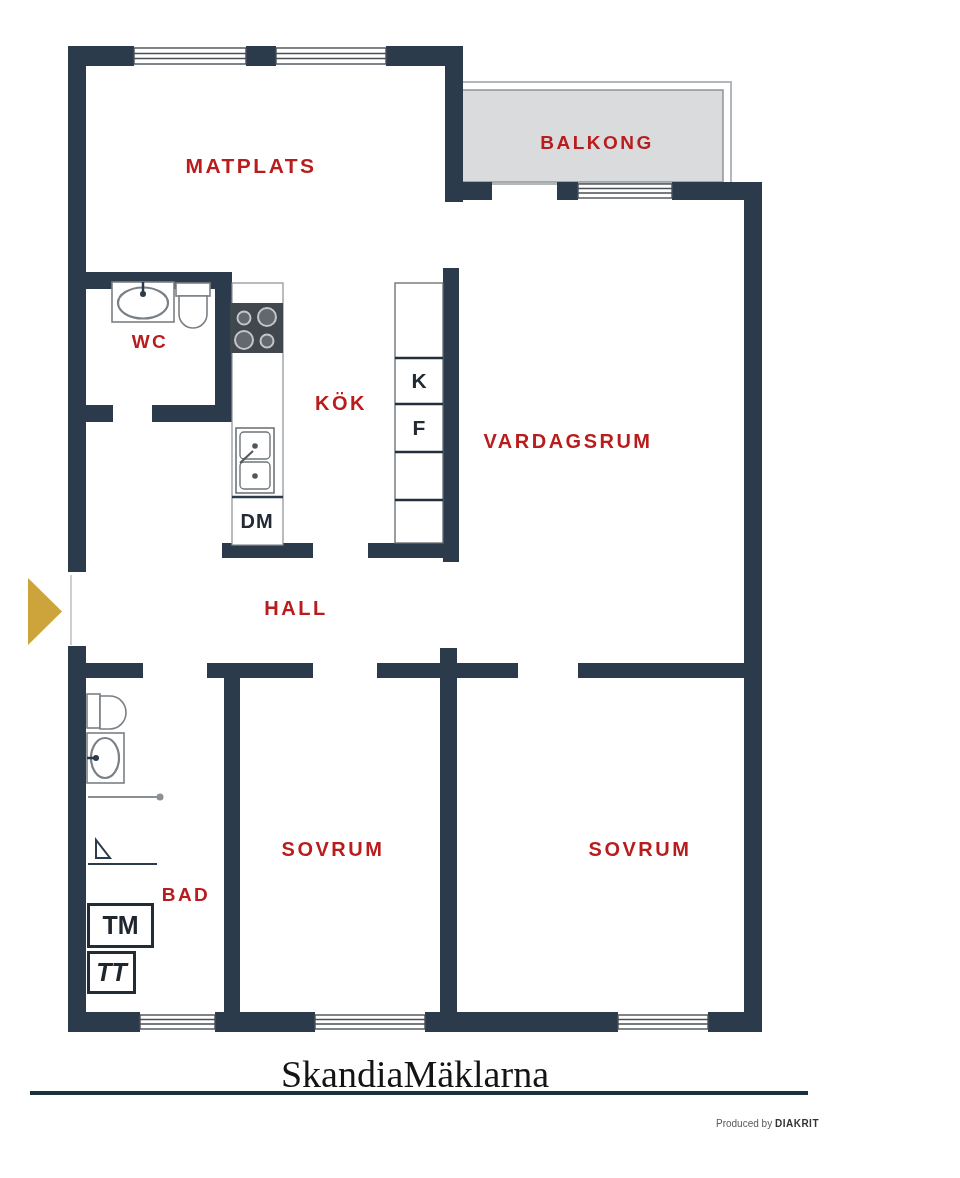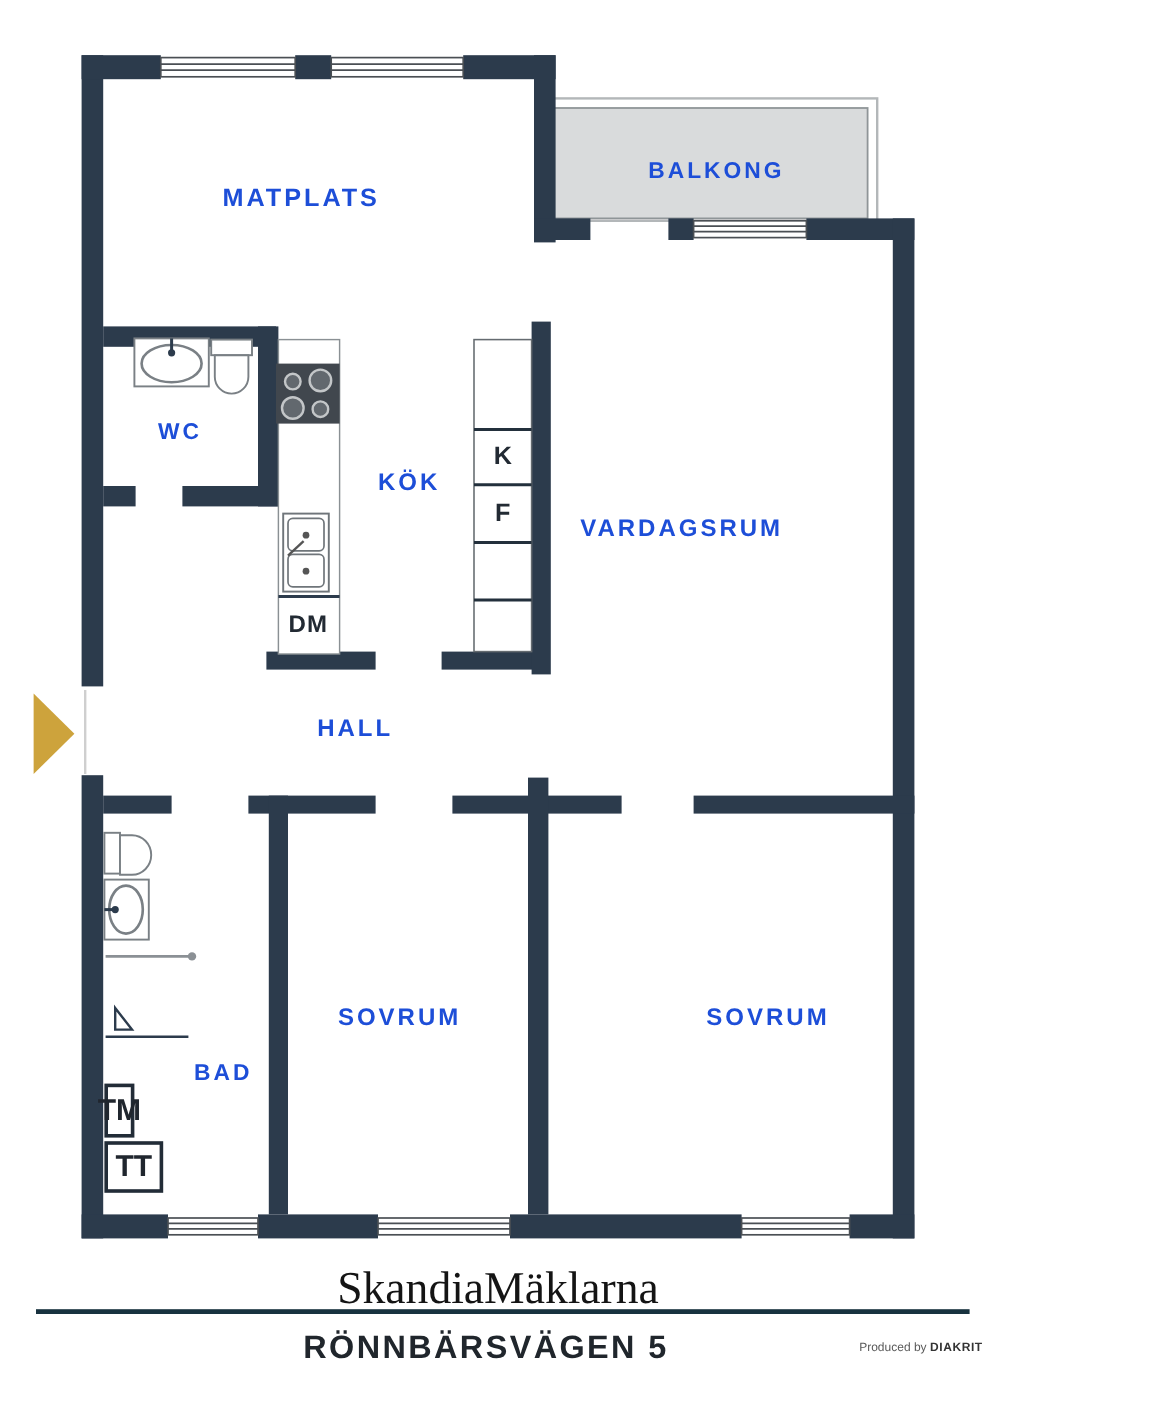--- a/index.html
+++ b/index.html
@@ -1,20 +1,20 @@
 <!DOCTYPE html>
 <html><head>
 <meta charset="utf-8">
 <style>
   html,body{margin:0;padding:0;background:#ffffff;}
   .canvas{position:relative;width:960px;height:1178px;background:#ffffff;overflow:hidden;
           font-family:"Liberation Sans", sans-serif;}
   .canvas svg{position:absolute;left:0;top:0;}
   .lbl{position:absolute;transform:translate(-50%,-50%);white-space:nowrap;
-       color:#1d4ed8;font-weight:700;letter-spacing:2.5px;font-size:20px;}
+       color:#b91c1c;font-weight:700;letter-spacing:2.5px;font-size:20px;}
   .lbl.small{font-size:19px;}
   .lbl.big{font-size:21px;}
   .appl{position:absolute;transform:translate(-50%,-50%);white-space:nowrap;
         color:#222a33;font-weight:700;letter-spacing:0;}
   .kf{font-size:21px;}
   .dm{font-size:20px;letter-spacing:1px;}
   .machine{position:absolute;background:#ffffff;border:3px solid #222c37;
            display:flex;align-items:center;justify-content:center;
            font-weight:700;font-size:25px;color:#20262e;box-sizing:border-box;}
   .brand{position:absolute;transform:translate(-50%,-50%);
@@ -167,31 +167,30 @@
     <g>
       <line x1="88" y1="797" x2="160" y2="797" stroke="#8b9095" stroke-width="2.2"></line>
       <circle cx="160" cy="797" r="3.5" fill="#8b9095"></circle>
     </g>
     <path d="M96,840 L96,858 L110,858 Z" fill="#ffffff" stroke="#2c3b4c" stroke-width="2"></path>
     <line x1="88" y1="864" x2="157" y2="864" stroke="#2c3b4c" stroke-width="2"></line>
   </svg>
 
   <div class="lbl big" style="left:251px;top:166px;">MATPLATS</div>
   <div class="lbl small" style="left:597px;top:143px;">BALKONG</div>
-  <div class="lbl small" style="left:150px;top:361px;">WC</div>
+  <div class="lbl small" style="left:150px;top:342px;">WC</div>
   <div class="lbl" style="left:341px;top:403px;">KÖK</div>
   <div class="lbl" style="left:568px;top:441px;">VARDAGSRUM</div>
   <div class="lbl" style="left:256px;top:608px;margin-left:40px;">HALL</div>
   <div class="lbl small" style="left:186px;top:871px;margin-top:24px;">BAD</div>
   <div class="lbl" style="left:333px;top:849px;">SOVRUM</div>
   <div class="lbl" style="left:640px;top:849px;">SOVRUM</div>
 
   <div class="appl kf" style="left:419px;top:381px;">K</div>
   <div class="appl kf" style="left:419px;top:428px;">F</div>
   <div class="appl dm" style="left:257px;top:521px;">DM</div>
-  <div class="machine" style="left:87px;top:903px;width:25px;height:45px;">TM</div>
-  <div class="machine" style="left:87px;top:951px;width:49px;height:43px;">TT</div>
+  <div class="machine" style="left:87px;top:903px;width:67px;height:45px;">TM</div>
+  <div class="machine" style="left:87px;top:951px;width:49px;height:43px;font-style:italic;">TT</div>
 
   <div class="brand" style="left:415px;top:1074px;">SkandiaMäklarna</div>
   <div class="divider" style="left:30px;top:1091px;width:778px;height:4px;"></div>
-  <div class="address" style="left:405px;top:1123px;">RÖNNBÄRSVÄGEN 5</div>
   <div class="produced" style="left:716px;top:1118px;"><span>Produced by</span>&nbsp;<b>DIAKRIT</b></div>
 </div>
 
 </body></html>

